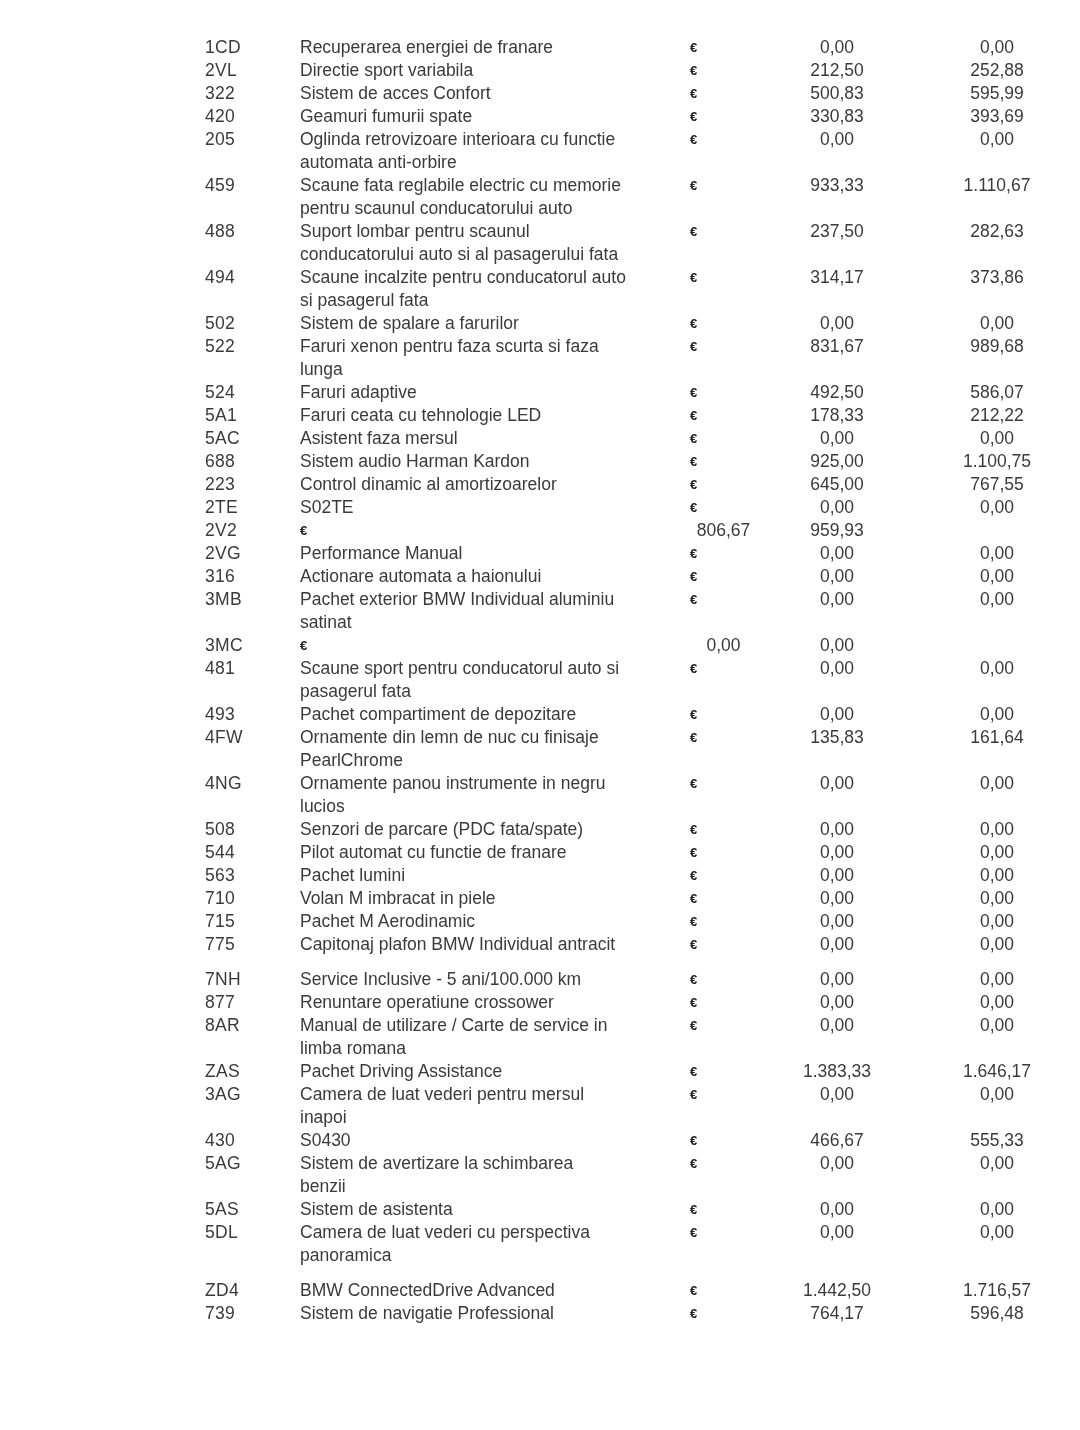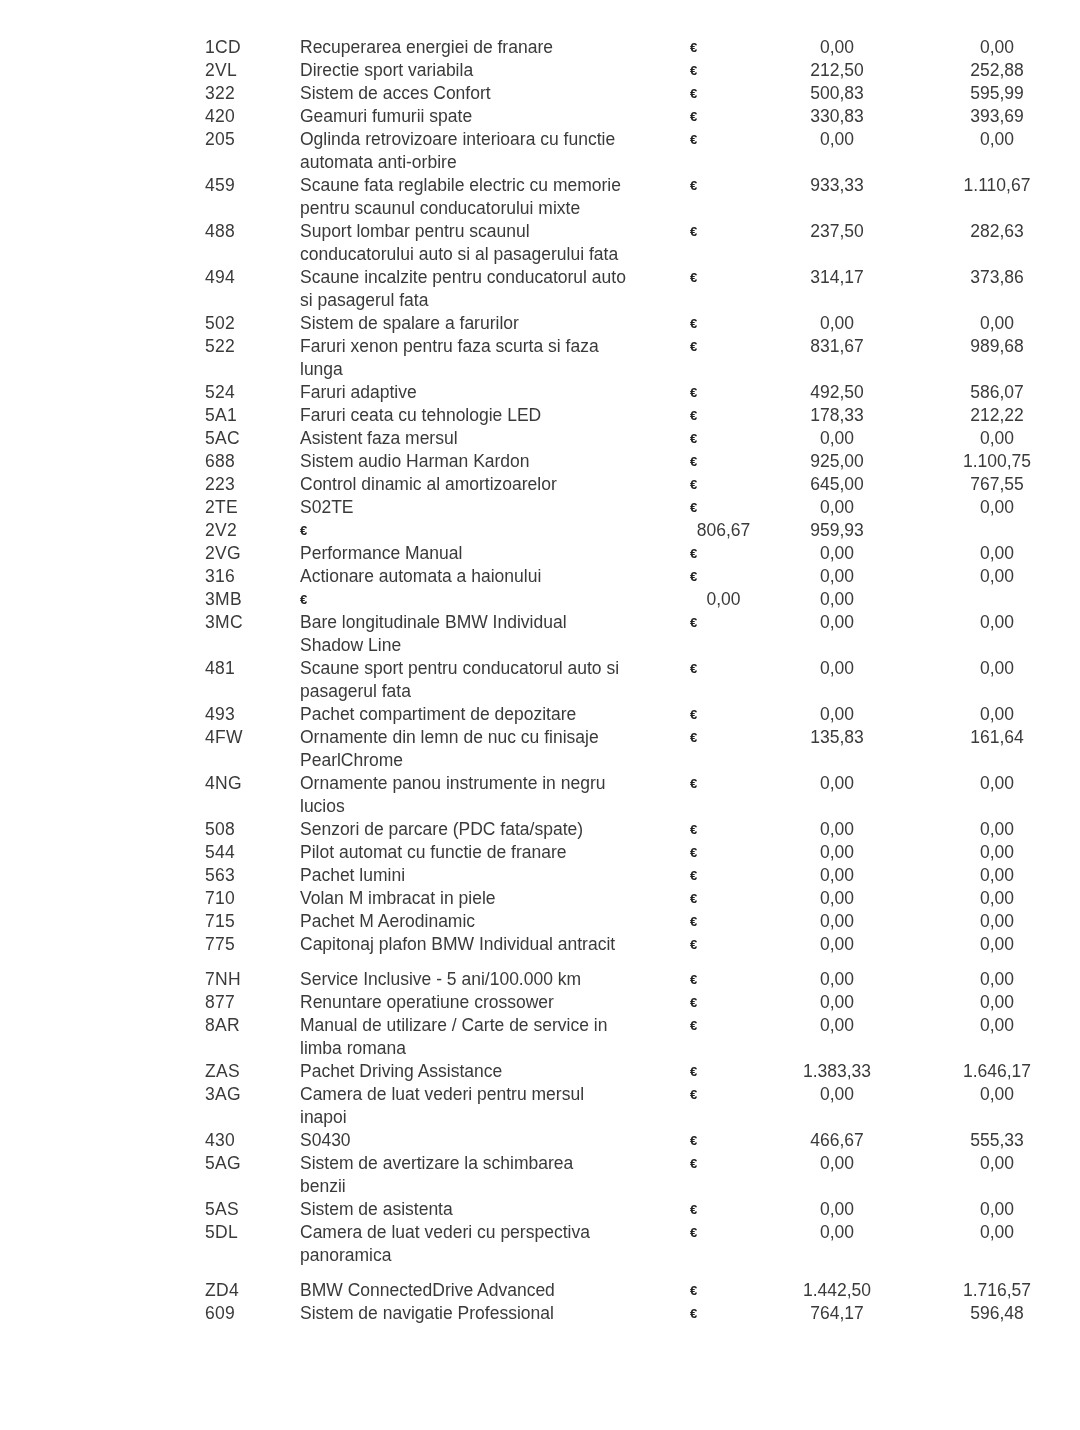--- a/index.html
+++ b/index.html
@@ -93,21 +93,21 @@
     <div class="cell-desc">Oglinda retrovizoare interioara cu functie
 automata anti-orbire</div>
     <div class="cell-currency">€</div>
     <div class="cell-price">0,00</div>
     <div class="cell-price">0,00</div>
   </div>
 
   <div class="row">
     <div class="cell-code">459</div>
     <div class="cell-desc">Scaune fata reglabile electric cu memorie
-pentru scaunul conducatorului mixte</div>
+pentru scaunul conducatorului auto</div>
     <div class="cell-currency">€</div>
     <div class="cell-price">933,33</div>
     <div class="cell-price">1.110,67</div>
   </div>
 
   <div class="row">
     <div class="cell-code">488</div>
     <div class="cell-desc">Suport lombar pentru scaunul
 conducatorului auto si al pasagerului fata</div>
     <div class="cell-currency">€</div>
@@ -207,29 +207,29 @@
   <div class="row">
     <div class="cell-code">316</div>
     <div class="cell-desc">Actionare automata a haionului</div>
     <div class="cell-currency">€</div>
     <div class="cell-price">0,00</div>
     <div class="cell-price">0,00</div>
   </div>
 
   <div class="row">
     <div class="cell-code">3MB</div>
+    <div class="cell-desc">Pachet exterior BMW Individual aluminiu
+satinat</div>
     <div class="cell-currency">€</div>
     <div class="cell-price">0,00</div>
     <div class="cell-price">0,00</div>
   </div>
 
   <div class="row">
     <div class="cell-code">3MC</div>
-    <div class="cell-desc">Bare longitudinale BMW Individual
-Shadow Line</div>
     <div class="cell-currency">€</div>
     <div class="cell-price">0,00</div>
     <div class="cell-price">0,00</div>
   </div>
 
   <div class="row">
     <div class="cell-code">481</div>
     <div class="cell-desc">Scaune sport pentru conducatorul auto si
 pasagerul fata</div>
     <div class="cell-currency">€</div>
@@ -389,20 +389,20 @@
 
   <div class="row group-start">
     <div class="cell-code">ZD4</div>
     <div class="cell-desc">BMW ConnectedDrive Advanced</div>
     <div class="cell-currency">€</div>
     <div class="cell-price">1.442,50</div>
     <div class="cell-price">1.716,57</div>
   </div>
 
   <div class="row">
-    <div class="cell-code">609</div>
+    <div class="cell-code">739</div>
     <div class="cell-desc">Sistem de navigatie Professional</div>
     <div class="cell-currency">€</div>
     <div class="cell-price">764,17</div>
     <div class="cell-price">596,48</div>
   </div>
 </div>
 </div>
 
 </body></html>

